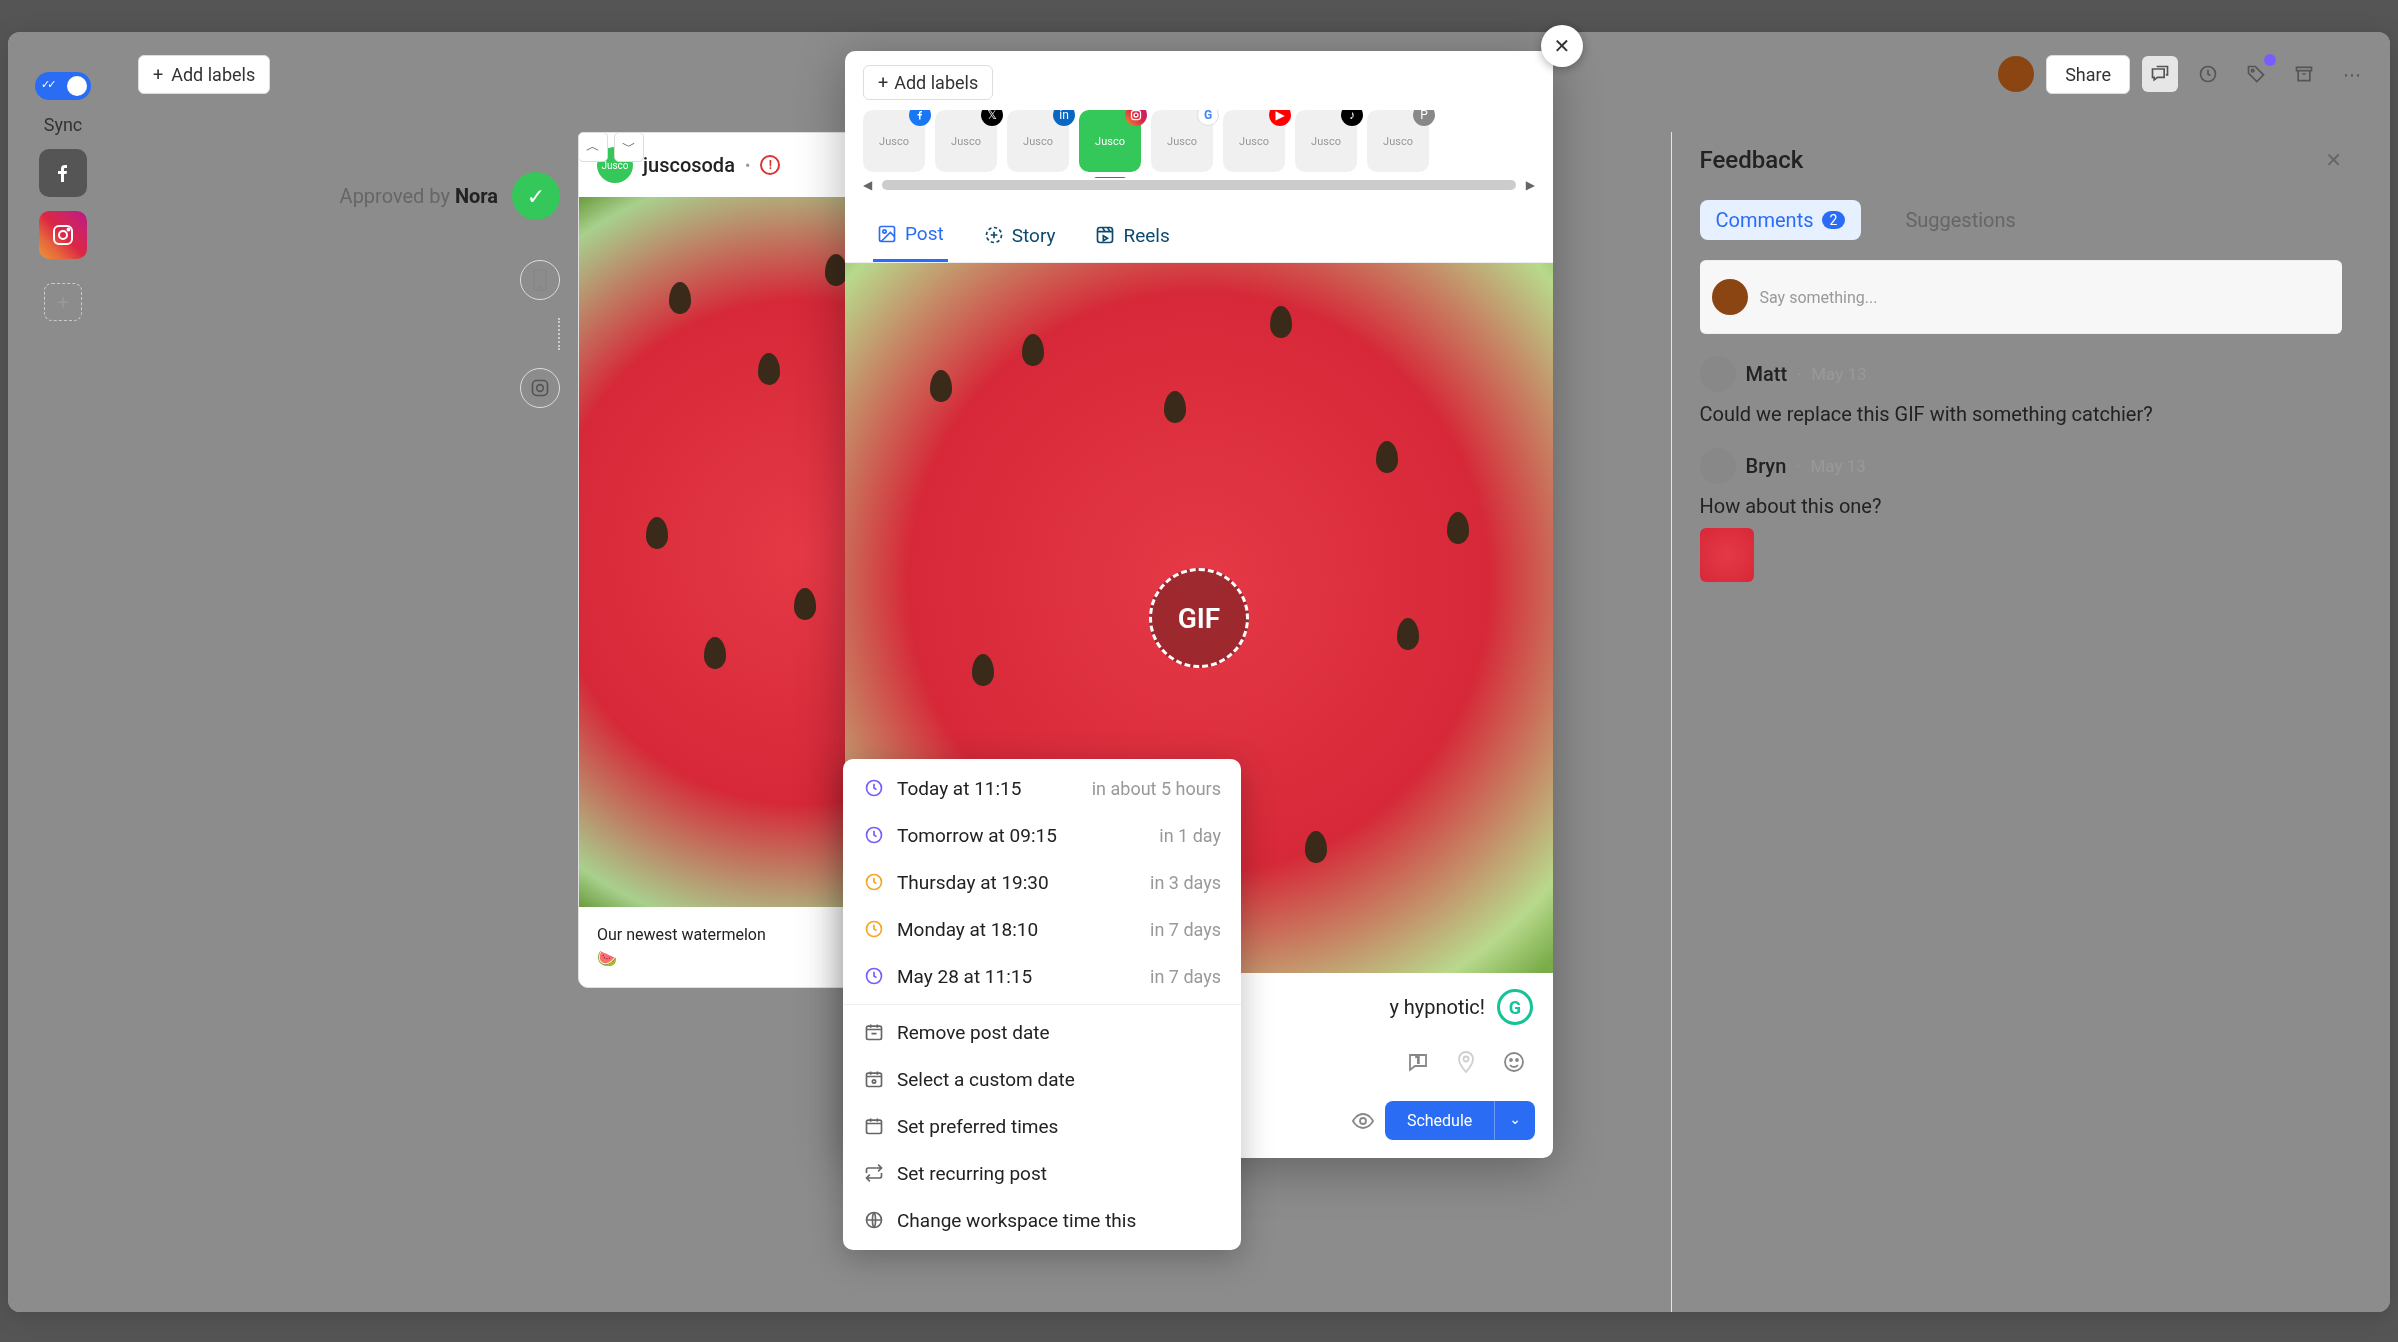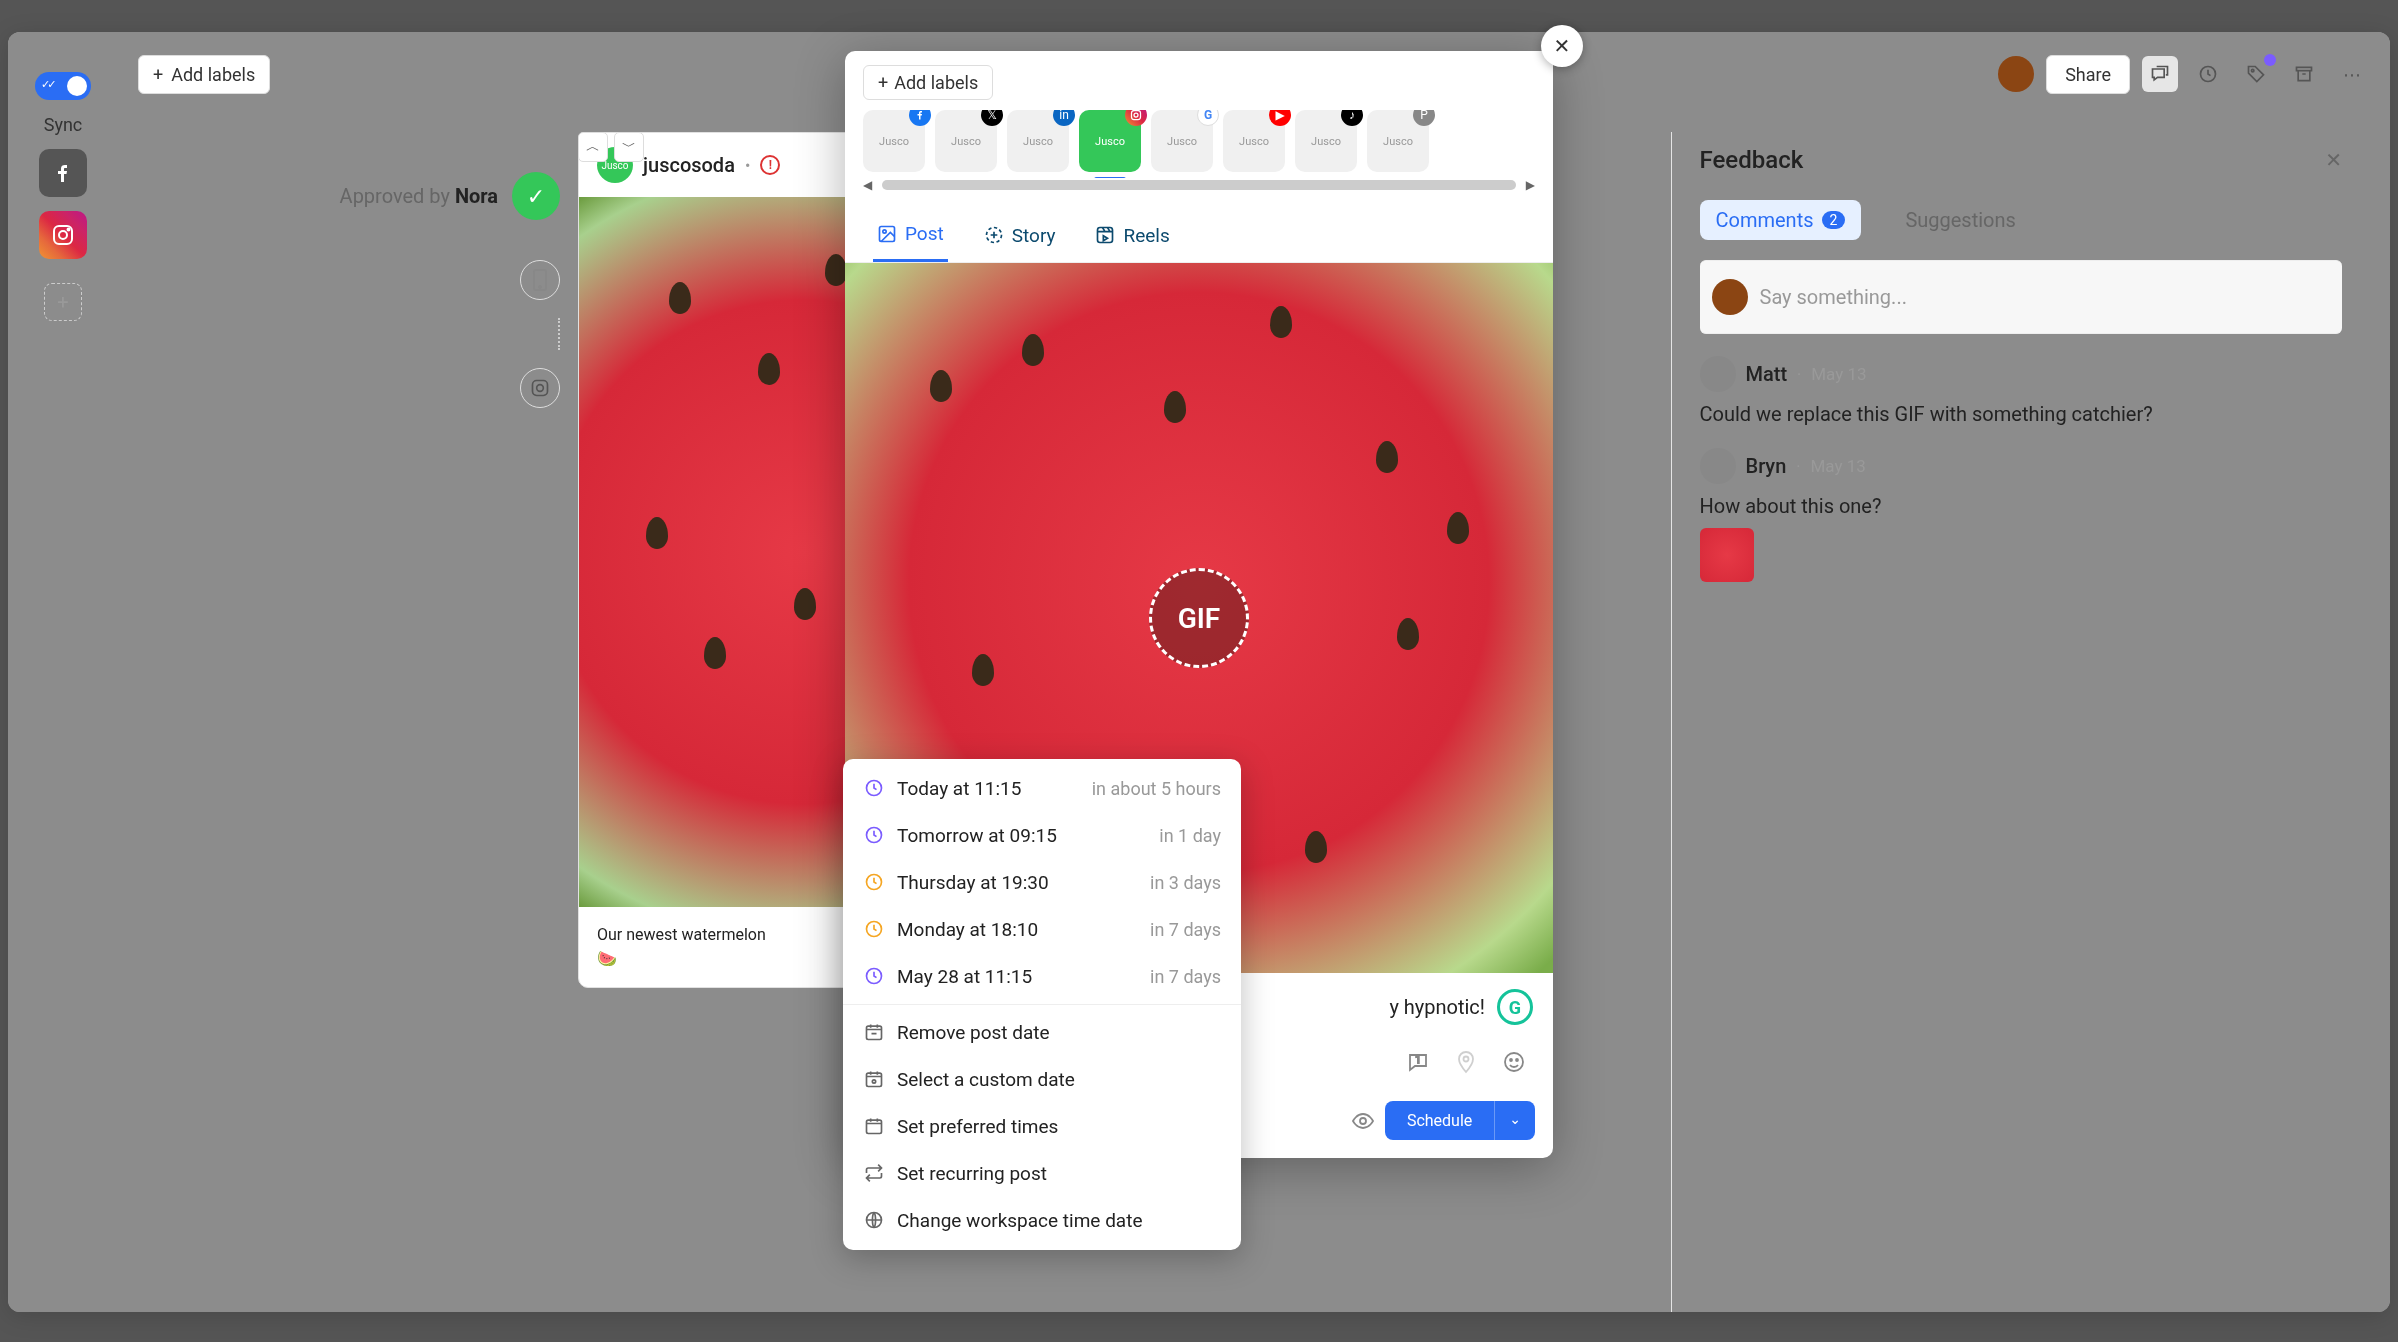--- a/index.html
+++ b/index.html
@@ -61,21 +61,21 @@
 .right-col { flex:1; border-left:1px solid #e5e5e5; padding:0 28px; }
 .fb-header { display:flex; align-items:center; justify-content:space-between; padding:14px 0 26px; }
 .fb-title { font-size:24px; font-weight:500; color:#222; }
 .fb-close { font-size:20px; color:#666; }
 .fb-tabs { display:flex; gap:28px; align-items:center; margin-bottom:20px; }
 .fb-tab { font-size:20px; color:#666; padding:8px 16px; border-radius:8px; display:flex; align-items:center; gap:8px; }
 .fb-tab.active { background:#e6f0ff; color:#2a6df4; }
 .fb-badge { background:#2a6df4; color:#fff; border-radius:10px; padding:1px 8px; font-size:14px; }
 .say-box { border-top:1px solid #eee; border-bottom:1px solid #eee; padding:18px 0; display:flex; gap:12px; align-items:center; margin-bottom:22px; background:#f7f7f7; border-radius:6px; padding-left:12px; padding-right:12px; }
 .say-av { width:36px; height:36px; border-radius:50%; background:#8b4513; }
-.say-ph { font-size:20px; color:#999; }
+.say-ph { font-size:16px; color:#999; }
 .comment { margin-bottom:22px; }
 .c-head { display:flex; gap:10px; align-items:center; margin-bottom:10px; }
 .c-av { width:36px; height:36px; border-radius:50%; background:#888; }
 .c-name { font-size:20px; font-weight:500; color:#222; }
 .c-date { font-size:17px; color:#999; }
 .c-body { font-size:20px; color:#222; margin-bottom:10px; }
 .c-thumb { width:54px; height:54px; border-radius:6px; background: radial-gradient(circle, #e63946, #d62838); }
 
 
 .modal-wrap { position:absolute; top: 51px; left: 50%; transform: translateX(-50%); width: 708px; z-index: 100; }
@@ -521,18 +521,18 @@
           </div>
       </div>
       <div class="dd-row">
         <div class="dd-left">
             <span class="dd-ic gray">
               <svg width="20" height="20" viewBox="0 0 24 24" fill="none" stroke="currentColor" stroke-width="2">
                 <circle cx="12" cy="12" r="9"></circle>
                 <path d="M3 12h18M12 3c2.5 3 2.5 15 0 18M12 3c-2.5 3-2.5 15 0 18"></path>
               </svg>
             </span>
-            <span class="dd-label">Change workspace time date</span>
+            <span class="dd-label">Change workspace time this</span>
           </div>
       </div>
     </div>
   </div>
 </div>
 
 </body></html>

